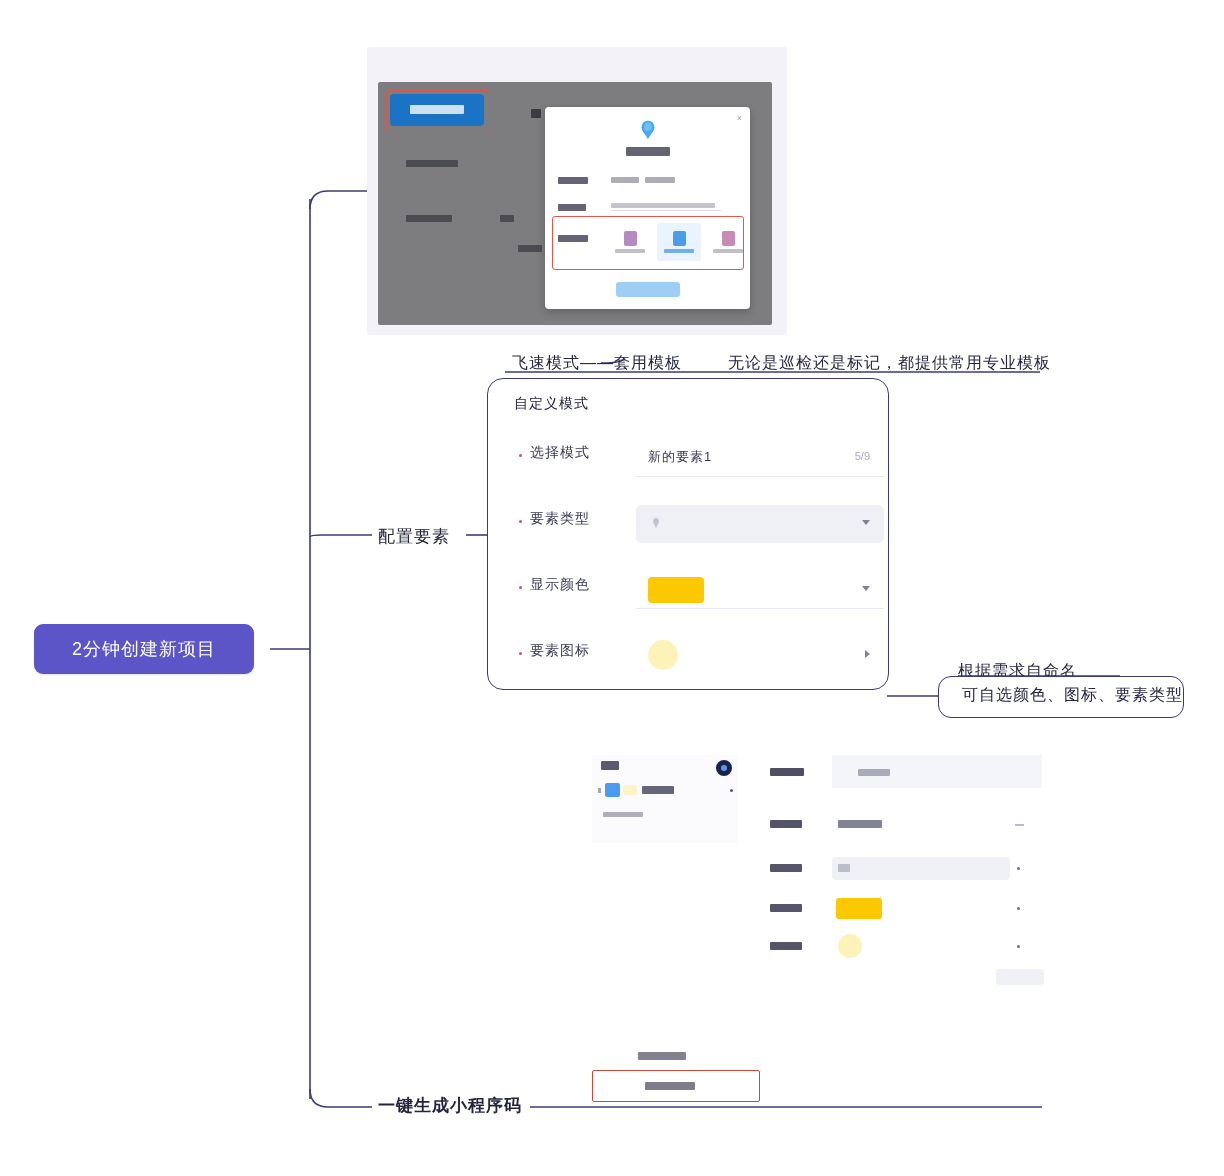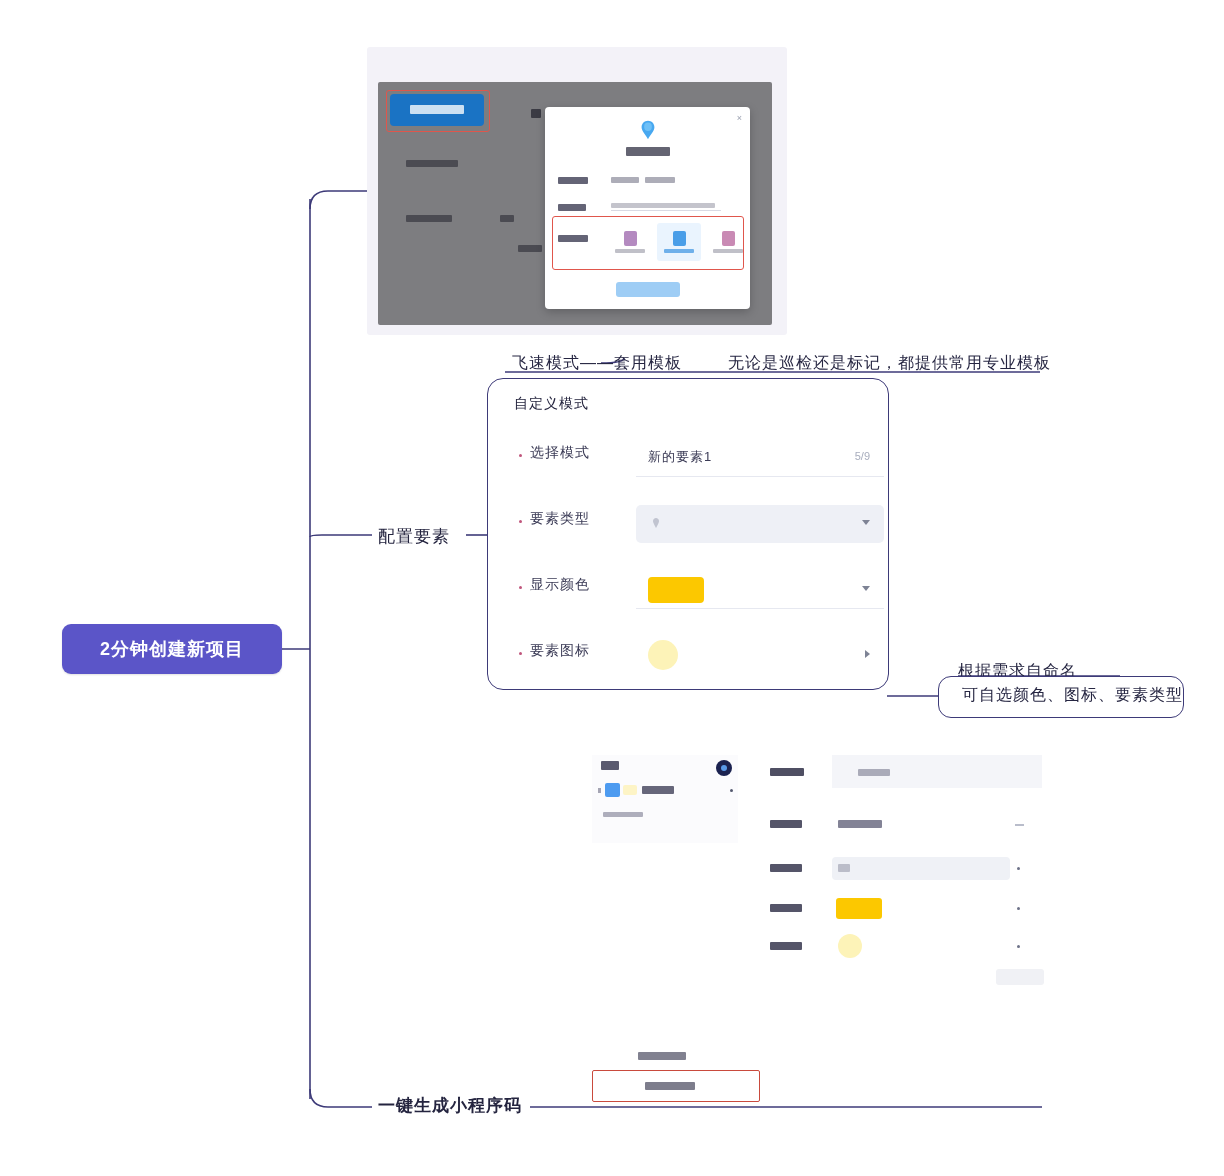--- a/index.html
+++ b/index.html
@@ -8,24 +8,24 @@
     font-family:"Liberation Sans","DejaVu Sans",sans-serif;
     color:#2b2b45;
   }
   .canvas{position:absolute;inset:0;}
 
   
   svg.wires{position:absolute;left:0;top:0;width:1224px;height:1176px;pointer-events:none;}
 
   
   #root-node{
-    position:absolute;left:62px;top:624px;width:220px;height:50px;
+    position:absolute;left:34px;top:624px;width:220px;height:50px;
     background:#5b55c8;border-radius:9px;
     display:flex;align-items:center;justify-content:center;
-    color:#ffffff;font-size:18px;letter-spacing:1px;font-weight:700;
+    color:#ffffff;font-size:18px;letter-spacing:1px;font-weight:400;
     box-shadow:0 1px 2px rgba(0,0,0,.12);
     text-align:center;
   }
 
   
   .branch-label{position:absolute;font-size:17px;color:#24243f;letter-spacing:1px;white-space:nowrap;}
   #branch-configure{left:378px;top:525px;}
   #branch-qrcode{left:378px;top:1094px;font-weight:bold;}
 
   

